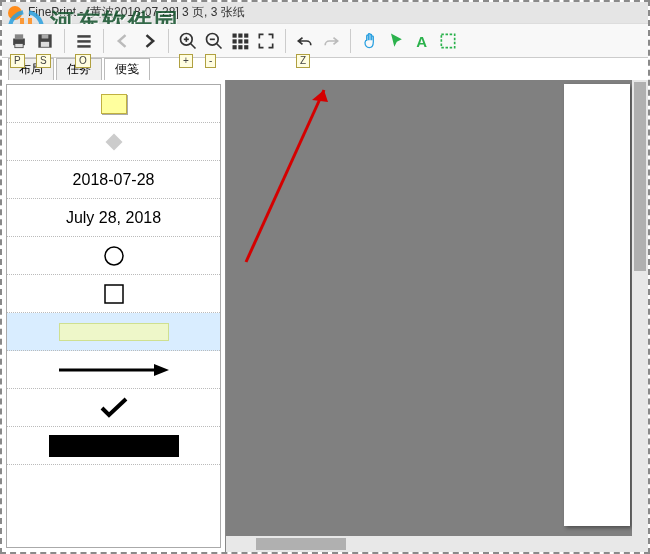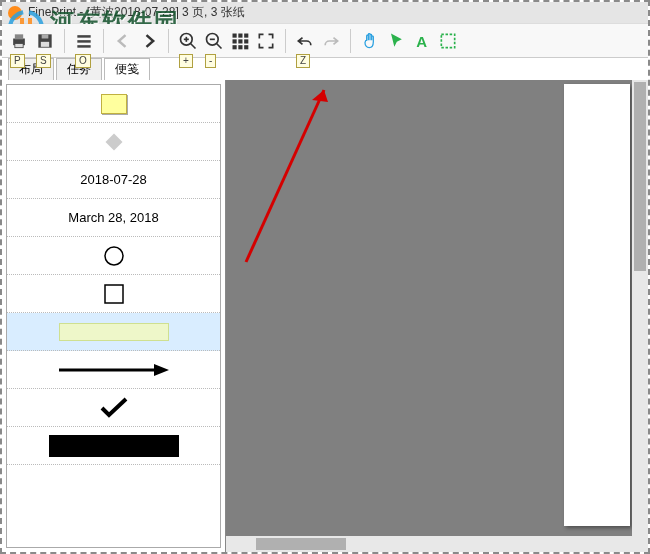--- a/index.html
+++ b/index.html
@@ -9,21 +9,21 @@
 .toolbar { height: 34px; background: #f8f8f8; border-bottom: 1px solid #ccc; display: flex; align-items: center; padding: 0 4px; position: relative; }
 .tb-sep { width: 1px; height: 24px; background: #ccc; margin: 0 6px; }
 .tb-btn { width: 26px; height: 26px; display: flex; align-items: center; justify-content: center; cursor: pointer; position: relative; }
 .tb-btn svg { width: 20px; height: 20px; }
 .key-hint { position: absolute; top: 26px; left: 4px; font-size: 10px; background: #fffde0; border: 1px solid #b0a040; padding: 0 3px; line-height: 12px; color: #444; }
 .tabs { height: 22px; display: flex; align-items: flex-end; padding-left: 6px; font-size: 12px; }
 .tab { padding: 2px 10px; border: 1px solid #bbb; border-bottom: none; background: #f0f0f0; margin-right: 2px; cursor: pointer; }
 .tab.active { background: #fff; font-family: Liberation Serif, serif; }
 .content { display: flex; height: calc(100% - 78px); }
 .sidebar { width: 215px; border: 1px solid #aaa; margin: 4px; background: #fff; overflow-y: auto; }
-.stamp-row { height: 38px; border-bottom: 1px dotted #bbb; display: flex; align-items: center; justify-content: center; font-size: 13px; }
+.stamp-row { height: 38px; border-bottom: 1px dotted #bbb; display: flex; align-items: center; justify-content: center; font-size: 16px; }
 .stamp-row.hili { background: #d9edff; }
 .note-yellow { width: 26px; height: 20px; background: #ffff9e; border: 1px solid #c0b040; box-shadow: 1px 1px 0 #aaa; }
 .hili-bar { width: 110px; height: 18px; background: #eef7c9; border: 1px solid #cfe090; }
 .black-bar { width: 130px; height: 22px; background: #000; }
 .canvas { flex: 1; background: #808080; position: relative; border-left: 1px solid #888; }
 .page { position: absolute; top: 4px; right: 18px; width: 66px; height: calc(100% - 30px); background: #fff; box-shadow: 2px 2px 4px rgba(0,0,0,0.4); }
 .scroll-v { position: absolute; right: 0; top: 0; width: 16px; height: 100%; background: #e8e8e8; }
 .scroll-h { position: absolute; bottom: 0; left: 0; height: 16px; width: 100%; background: #e8e8e8; }
 .scroll-thumb { position: absolute; background: #b0b0b0; }
 .red-arrow { position: absolute; pointer-events: none; }
@@ -173,21 +173,21 @@
     </div>
     <div class="stamp-row">
       <svg width="18" height="18">
           <rect x="3" y="3" width="12" height="12" fill="#ccc" transform="rotate(45 9 9)"></rect>
         </svg>
     </div>
     <div class="stamp-row">
       <span>2018-07-28</span>
     </div>
     <div class="stamp-row">
-      <span>March 28, 2018</span>
+      <span>July 28, 2018</span>
     </div>
     <div class="stamp-row">
       <svg width="22" height="22">
           <circle cx="11" cy="11" r="9" fill="none" stroke="#000" stroke-width="1.5"></circle>
         </svg>
     </div>
     <div class="stamp-row">
       <svg width="22" height="22">
           <rect x="2" y="2" width="18" height="18" fill="none" stroke="#000" stroke-width="1.5"></rect>
         </svg>

